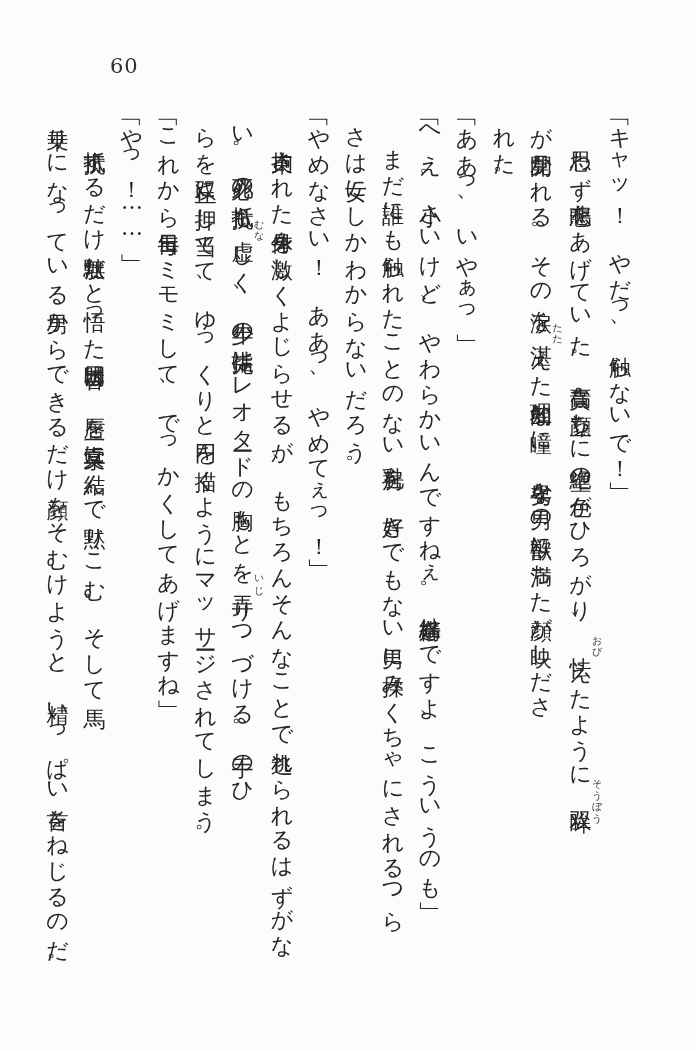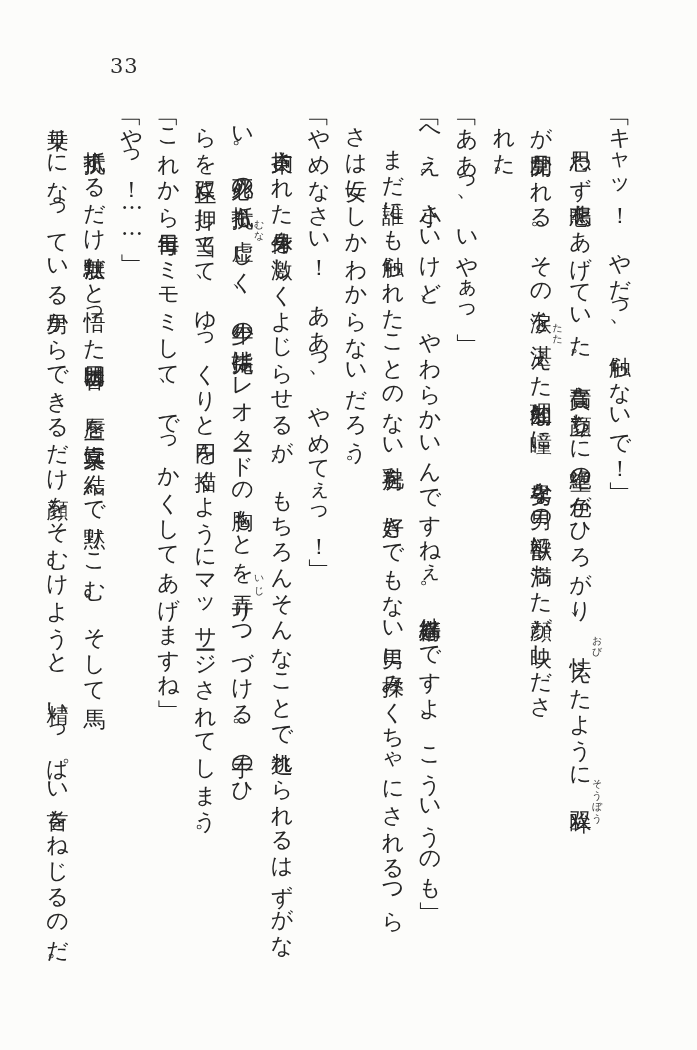--- a/index.html
+++ b/index.html
@@ -54,21 +54,21 @@
     font-size: 10px;
     letter-spacing: 0;
     color: #3a3a3a;
     font-family: "DejaVu Serif", "Liberation Serif", serif;
   }
 </style>
 </head>
 <body>
 
 <div class="page">
-  <div class="page-number">33</div>
+  <div class="page-number">60</div>
   <div class="text-block">
       <p>「キャッ！　やだっ、触らないで！」</p>
       <p class="indent">思わず悲鳴をあげていた。高貴な顔立ちに絶望の色がひろがり、<ruby>怯<rt>おび</rt></ruby>えたように<ruby>双眸<rt>そうぼう</rt></ruby></p>
       <p>が見開かれる。その涙を<ruby>湛<rt>たた</rt></ruby>えた理知的な瞳に、卑劣な男の獣欲に満ちた顔が映しださ</p>
       <p>れた。</p>
       <p>「ああっ、いやぁっ」</p>
       <p>「へえ。小さいけど、やわらかいんですねぇ。結構好きですよ、こういうのも」</p>
       <p class="indent">まだ誰にも触られたことのない乳房を、好きでもない男に揉みくちゃにされるつら</p>
       <p>さは女にしかわからないだろう。</p>
       <p>「やめなさい！　ああっ、やめてぇっ！」</p>

